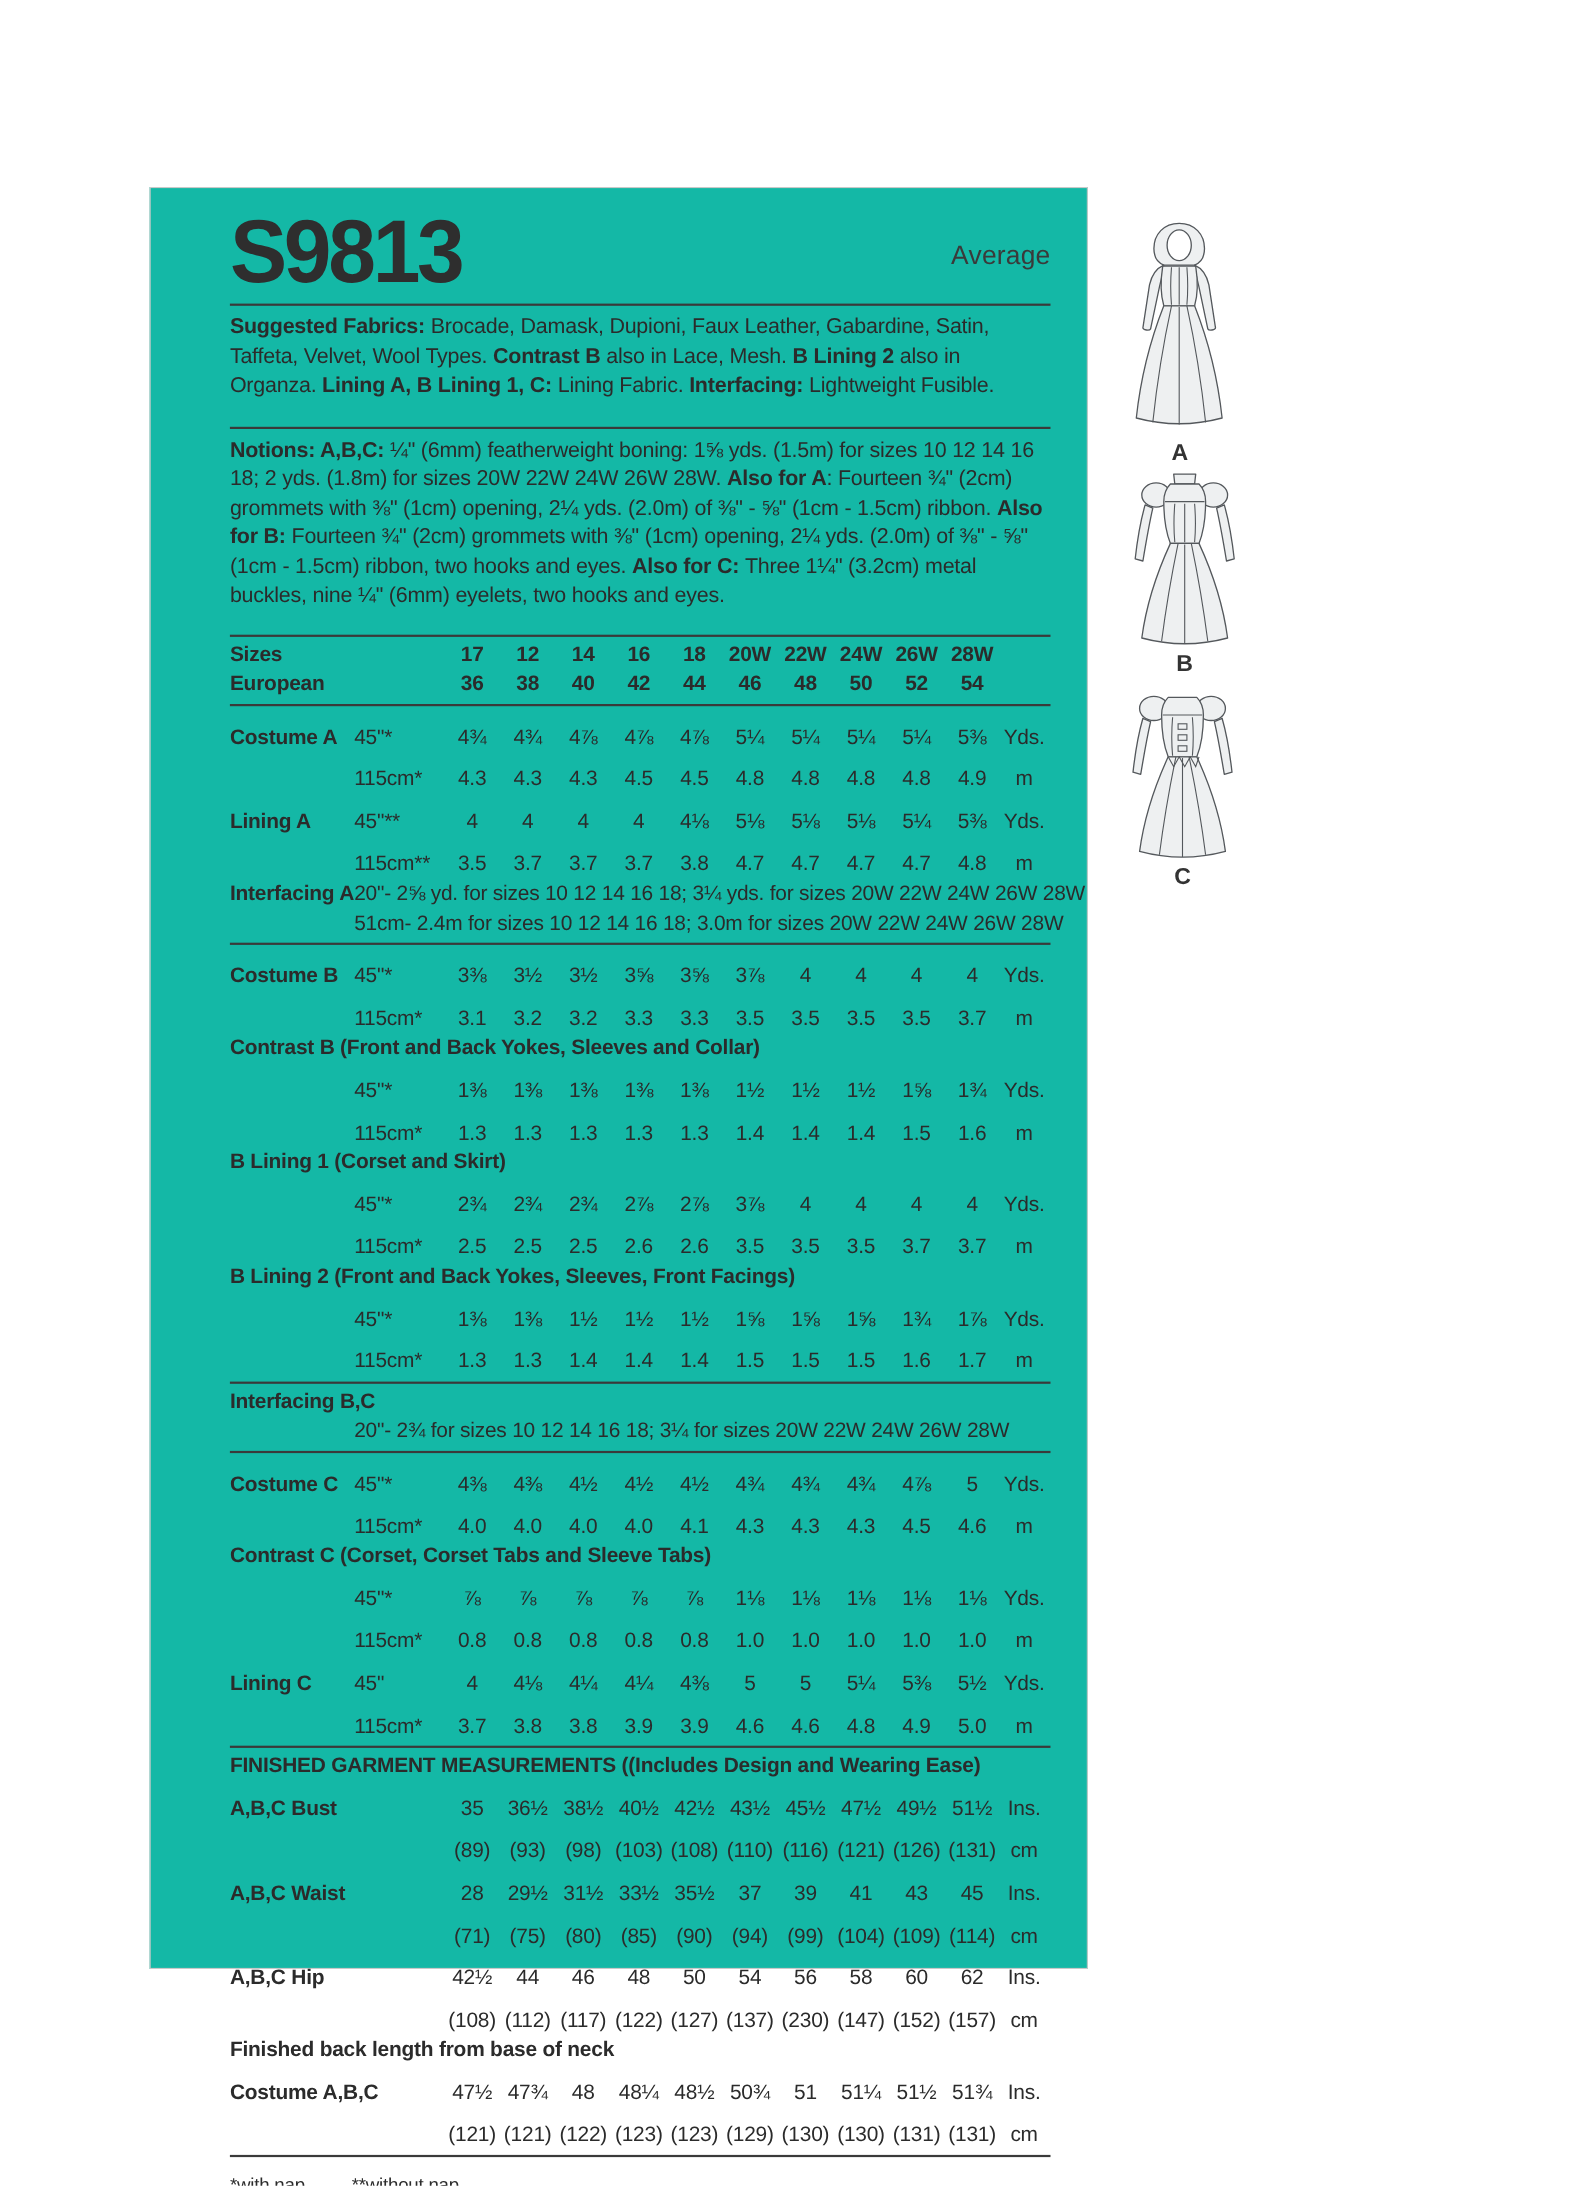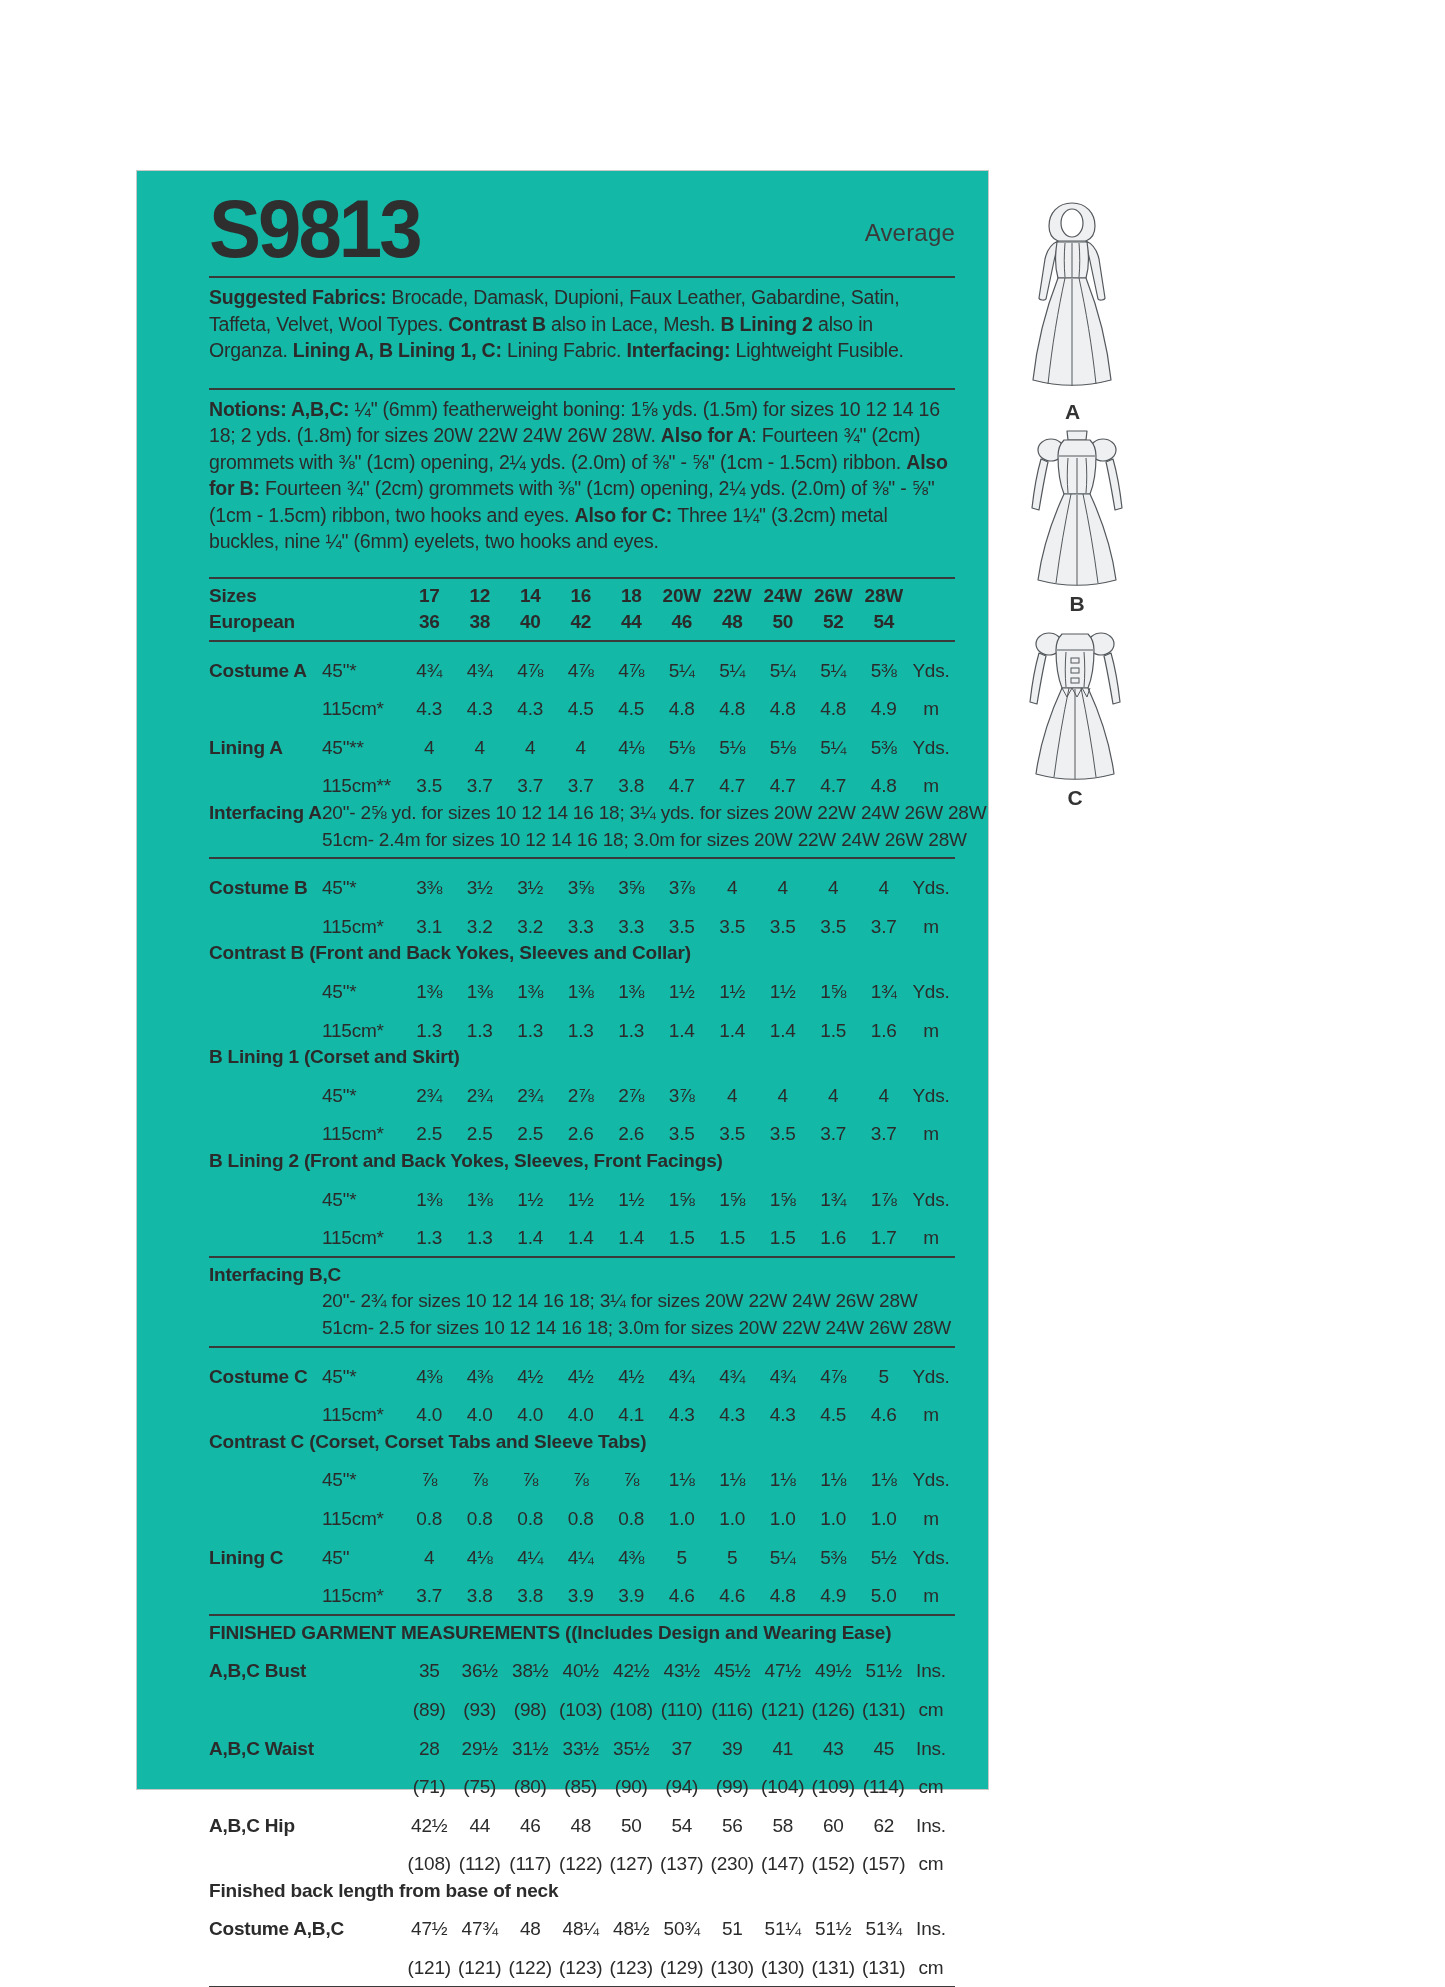--- a/index.html
+++ b/index.html
@@ -306,24 +306,20 @@
           <div class="tunit">m</div>
         </div>
         <div class="trule"></div>
         <div class="trow">
           <div class="tsection">Interfacing B,C</div>
         </div>
         <div class="trow">
           <div class="tlabel"></div>
           <div class="tspan">20"- 2¾ for sizes 10 12 14 16 18; 3¼ for sizes 20W 22W 24W 26W 28W</div>
         </div>
-        <div class="trow">
-          <div class="tlabel"></div>
-          <div class="tspan">51cm- 2.5 for sizes 10 12 14 16 18; 3.0m for sizes 20W 22W 24W 26W 28W</div>
-        </div>
         <div class="trule"></div>
         <div class="trow">
           <div class="tlabel">Costume C</div>
           <div class="twidth">45"*</div>
           <div class="tval">4⅜</div>
           <div class="tval">4⅜</div>
           <div class="tval">4½</div>
           <div class="tval">4½</div>
           <div class="tval">4½</div>
           <div class="tval">4¾</div>

